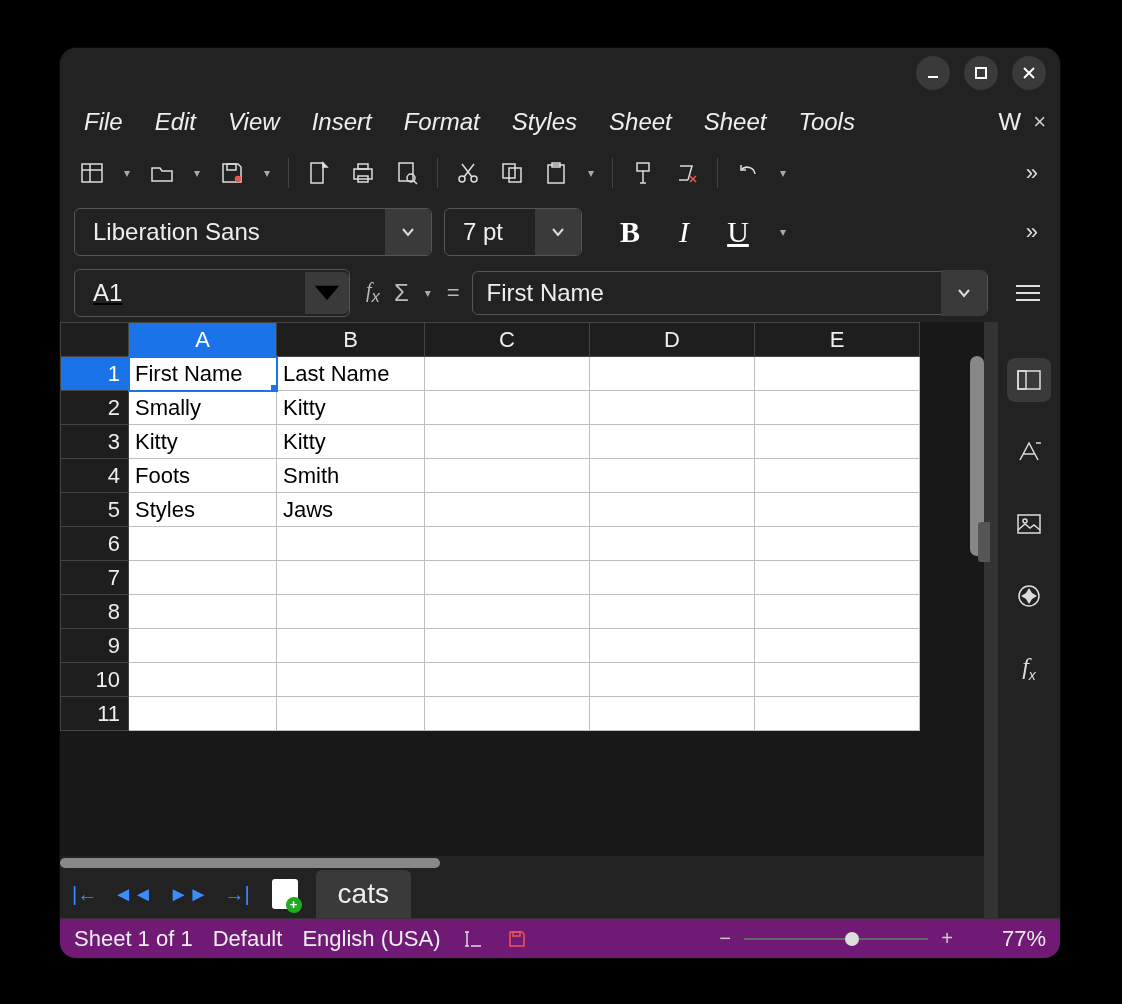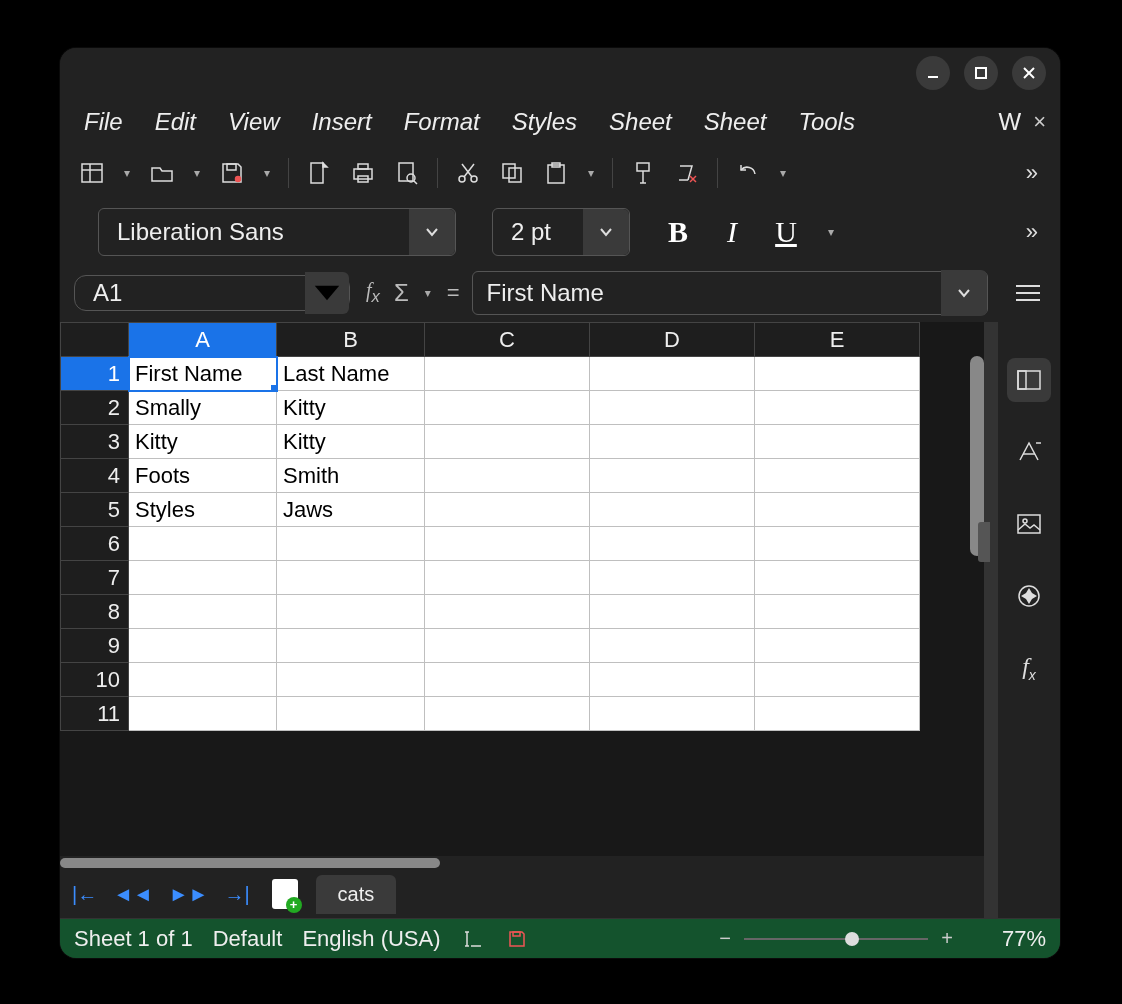--- a/index.html
+++ b/index.html
@@ -14,33 +14,33 @@
 .menuitem { color: #eee; font-size: 24px; padding: 6px 16px; cursor: pointer; font-style: italic; }
 .menuov { margin-left: auto; display: flex; align-items: center; gap: 6px; color: #eee; font-size: 24px; }
 .closex { font-size: 22px; color: #ccc; padding: 0 6px; cursor: pointer; }
 .toolbar1 { display: flex; align-items: center; padding: 10px 14px; gap: 8px; height: 54px; background: #222; }
 .tbtn { width: 36px; height: 36px; display: flex; align-items: center; justify-content: center; cursor: pointer; border-radius: 4px; }
 .tbtn svg { width: 26px; height: 26px; stroke: #ddd; stroke-width: 1.5; fill: none; }
 .tsplit { width: 18px; display: flex; align-items: center; justify-content: center; color: #aaa; font-size: 12px; cursor: pointer; }
 .tsep { width: 1px; height: 30px; background: #444; margin: 0 4px; }
 .more { margin-left: auto; color: #ddd; font-size: 22px; padding: 4px 8px; cursor: pointer; }
 .toolbar2 { display: flex; align-items: center; padding: 12px 14px; gap: 12px; height: 64px; background: #222; }
-.combo { display: flex; align-items: center; background: #222; border: 1px solid #555; border-radius: 6px; height: 48px; margin-left: 24px; }
+.combo { display: flex; align-items: center; background: #222; border: 1px solid #555; border-radius: 6px; height: 48px; }
 .combo-text { color: #eee; font-size: 24px; padding: 0 18px; min-width: 0; }
 .combo-arrow { width: 46px; height: 46px; background: #3a3a3a; display: flex; align-items: center; justify-content: center; border-radius: 0 6px 6px 0; cursor: pointer; }
 .combo-arrow svg { width: 18px; height: 18px; stroke: #ddd; stroke-width: 2; fill: none; }
 .fontcombo .combo-text { width: 310px; }
 .sizecombo .combo-text { width: 90px; }
 .biuwrap { display: flex; align-items: center; gap: 18px; margin-left: 18px; }
 .biu { color: #fff; font-size: 30px; font-family: Georgia, serif; cursor: pointer; width: 36px; text-align: center; }
 .biu.b { font-weight: 700; }
 .biu.i { font-style: italic; }
 .biu.u { text-decoration: underline; }
 .formulabar { display: flex; align-items: center; padding: 10px 14px; gap: 12px; height: 58px; background: #222; }
-.cellref { display: flex; align-items: center; border: 1px solid #555; border-radius: 12px; height: 36px; background: #222; }
+.cellref { display: flex; align-items: center; border: 1px solid #555; border-radius: 6px; height: 48px; background: #222; text-decoration: underline; }
 .cellref-text { color: #eee; font-size: 24px; padding: 0 18px; width: 230px; }
 .cellref-arrow { width: 44px; height: 42px; background: #3a3a3a; display: flex; align-items: center; justify-content: center; border-radius: 0 6px 6px 0; cursor: pointer; }
 .fxgroup { display: flex; align-items: center; gap: 10px; color: #bbb; font-size: 20px; }
 .fxbtn { cursor: pointer; padding: 4px; font-style: italic; font-family: Georgia, serif; }
 .sigbtn { font-size: 24px; cursor: pointer; }
 .eqbtn { font-size: 22px; cursor: pointer; }
 .formulain { flex: 1; border: 1px solid #555; border-radius: 6px; height: 44px; display: flex; align-items: center; background: #222; }
 .formulain-text { color: #eee; font-size: 24px; padding: 0 14px; flex: 1; }
 .formulain .combo-arrow { border-radius: 0 6px 6px 0; }
 .hambtn { width: 36px; height: 36px; margin-left: 10px; display: flex; flex-direction: column; justify-content: center; gap: 5px; cursor: pointer; padding: 0 6px; }
@@ -65,22 +65,22 @@
 .sidepane { width: 14px; background: #333; position: relative; }
 .expand { position: absolute; left: -6px; top: 200px; width: 12px; height: 40px; background: #555; border-radius: 3px 0 0 3px; cursor: pointer; }
 .righttool { width: 62px; background: #222; display: flex; flex-direction: column; align-items: center; gap: 28px; padding-top: 36px; }
 .rtbtn { width: 44px; height: 44px; display: flex; align-items: center; justify-content: center; border-radius: 8px; cursor: pointer; }
 .rtbtn.active { background: #3a3a3a; }
 .rtbtn svg { width: 28px; height: 28px; stroke: #ddd; stroke-width: 1.5; fill: none; }
 .tabbar { height: 48px; background: #222; display: flex; align-items: center; padding: 0 8px; gap: 8px; }
 .navbtn { color: #3b8dff; font-size: 20px; cursor: pointer; padding: 2px 4px; }
 .newsheet { width: 26px; height: 30px; background: #fff; border-radius: 3px; position: relative; margin: 0 10px; cursor: pointer; }
 .newsheet::after { content: "+"; position: absolute; right: -4px; bottom: -4px; width: 16px; height: 16px; background: #2a2; color: #fff; border-radius: 50%; font-size: 13px; line-height: 16px; text-align: center; font-weight: 700; }
-.tab { background: #3a3a3a; color: #eee; padding: 8px 22px; border-radius: 6px 6px 0 0; font-size: 20px; cursor: pointer; }
-.statusbar { height: 40px; background: #14532d; display: flex; align-items: center; padding: 0 14px; gap: 20px; color: #eee; font-size: 22px; border-top: 1px solid #333; }
+.tab { background: #3a3a3a; color: #eee; padding: 8px 22px; border-radius: 6px 6px 0 0; font-size: 28px; cursor: pointer; }
+.statusbar { height: 40px; background: #701a75; display: flex; align-items: center; padding: 0 14px; gap: 20px; color: #eee; font-size: 22px; border-top: 1px solid #333; }
 .stat { white-space: nowrap; }
 .statico { width: 24px; height: 24px; display: flex; align-items: center; justify-content: center; cursor: pointer; }
 .statico svg { stroke: #ddd; stroke-width: 1.5; fill: none; width: 20px; height: 20px; }
 .statico.mod svg { stroke: #e55; }
 .zoomslider { flex: 1; display: flex; align-items: center; gap: 10px; margin-left: auto; max-width: 240px; }
 .zminus, .zplus { color: #ccc; font-size: 20px; cursor: pointer; width: 18px; text-align: center; }
 .ztrack { flex: 1; height: 2px; background: #666; position: relative; }
 .zthumb { position: absolute; top: -6px; left: 55%; width: 14px; height: 14px; background: #ddd; border-radius: 50%; cursor: pointer; }
 .zpct { width: 70px; text-align: right; }
 </style>
@@ -222,21 +222,21 @@
   <div class="toolbar2">
     <div class="combo fontcombo">
       <div class="combo-text">Liberation Sans</div>
       <div class="combo-arrow">
           <svg viewBox="0 0 18 18">
             <polyline points="4,6 9,12 14,6"></polyline>
           </svg>
         </div>
     </div>
     <div class="combo sizecombo">
-      <div class="combo-text">2 pt</div>
+      <div class="combo-text">7 pt</div>
       <div class="combo-arrow">
           <svg viewBox="0 0 18 18">
             <polyline points="4,6 9,12 14,6"></polyline>
           </svg>
         </div>
     </div>
     <div class="biuwrap">
       <div class="biu b">B</div>
       <div class="biu i">I</div>
       <div class="biu u">U</div>

